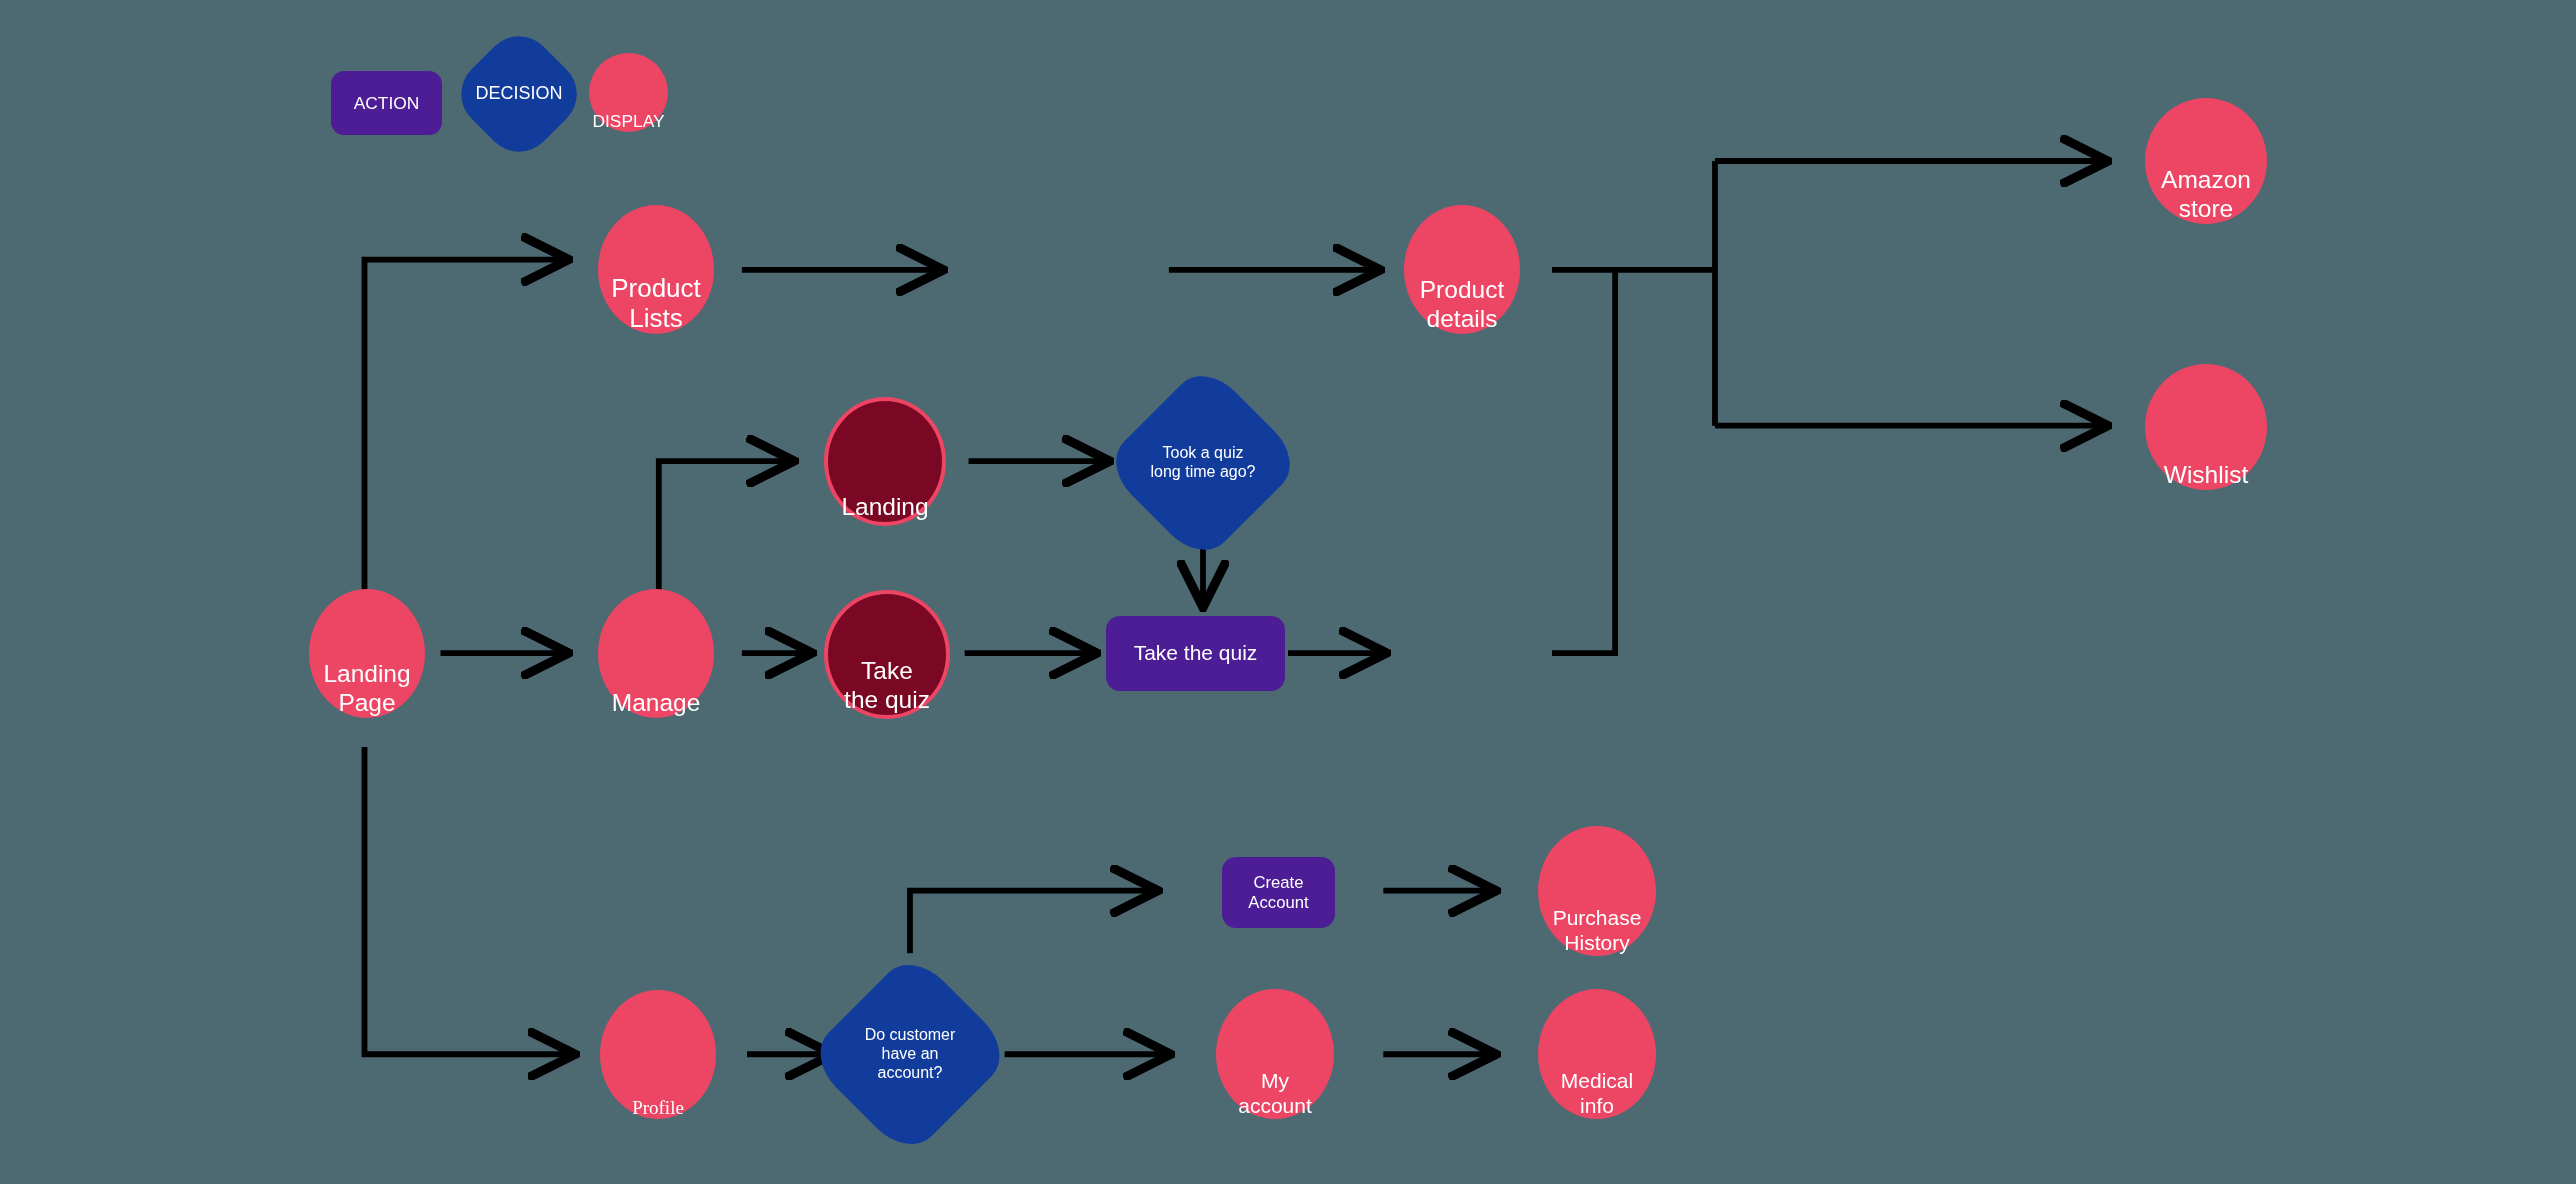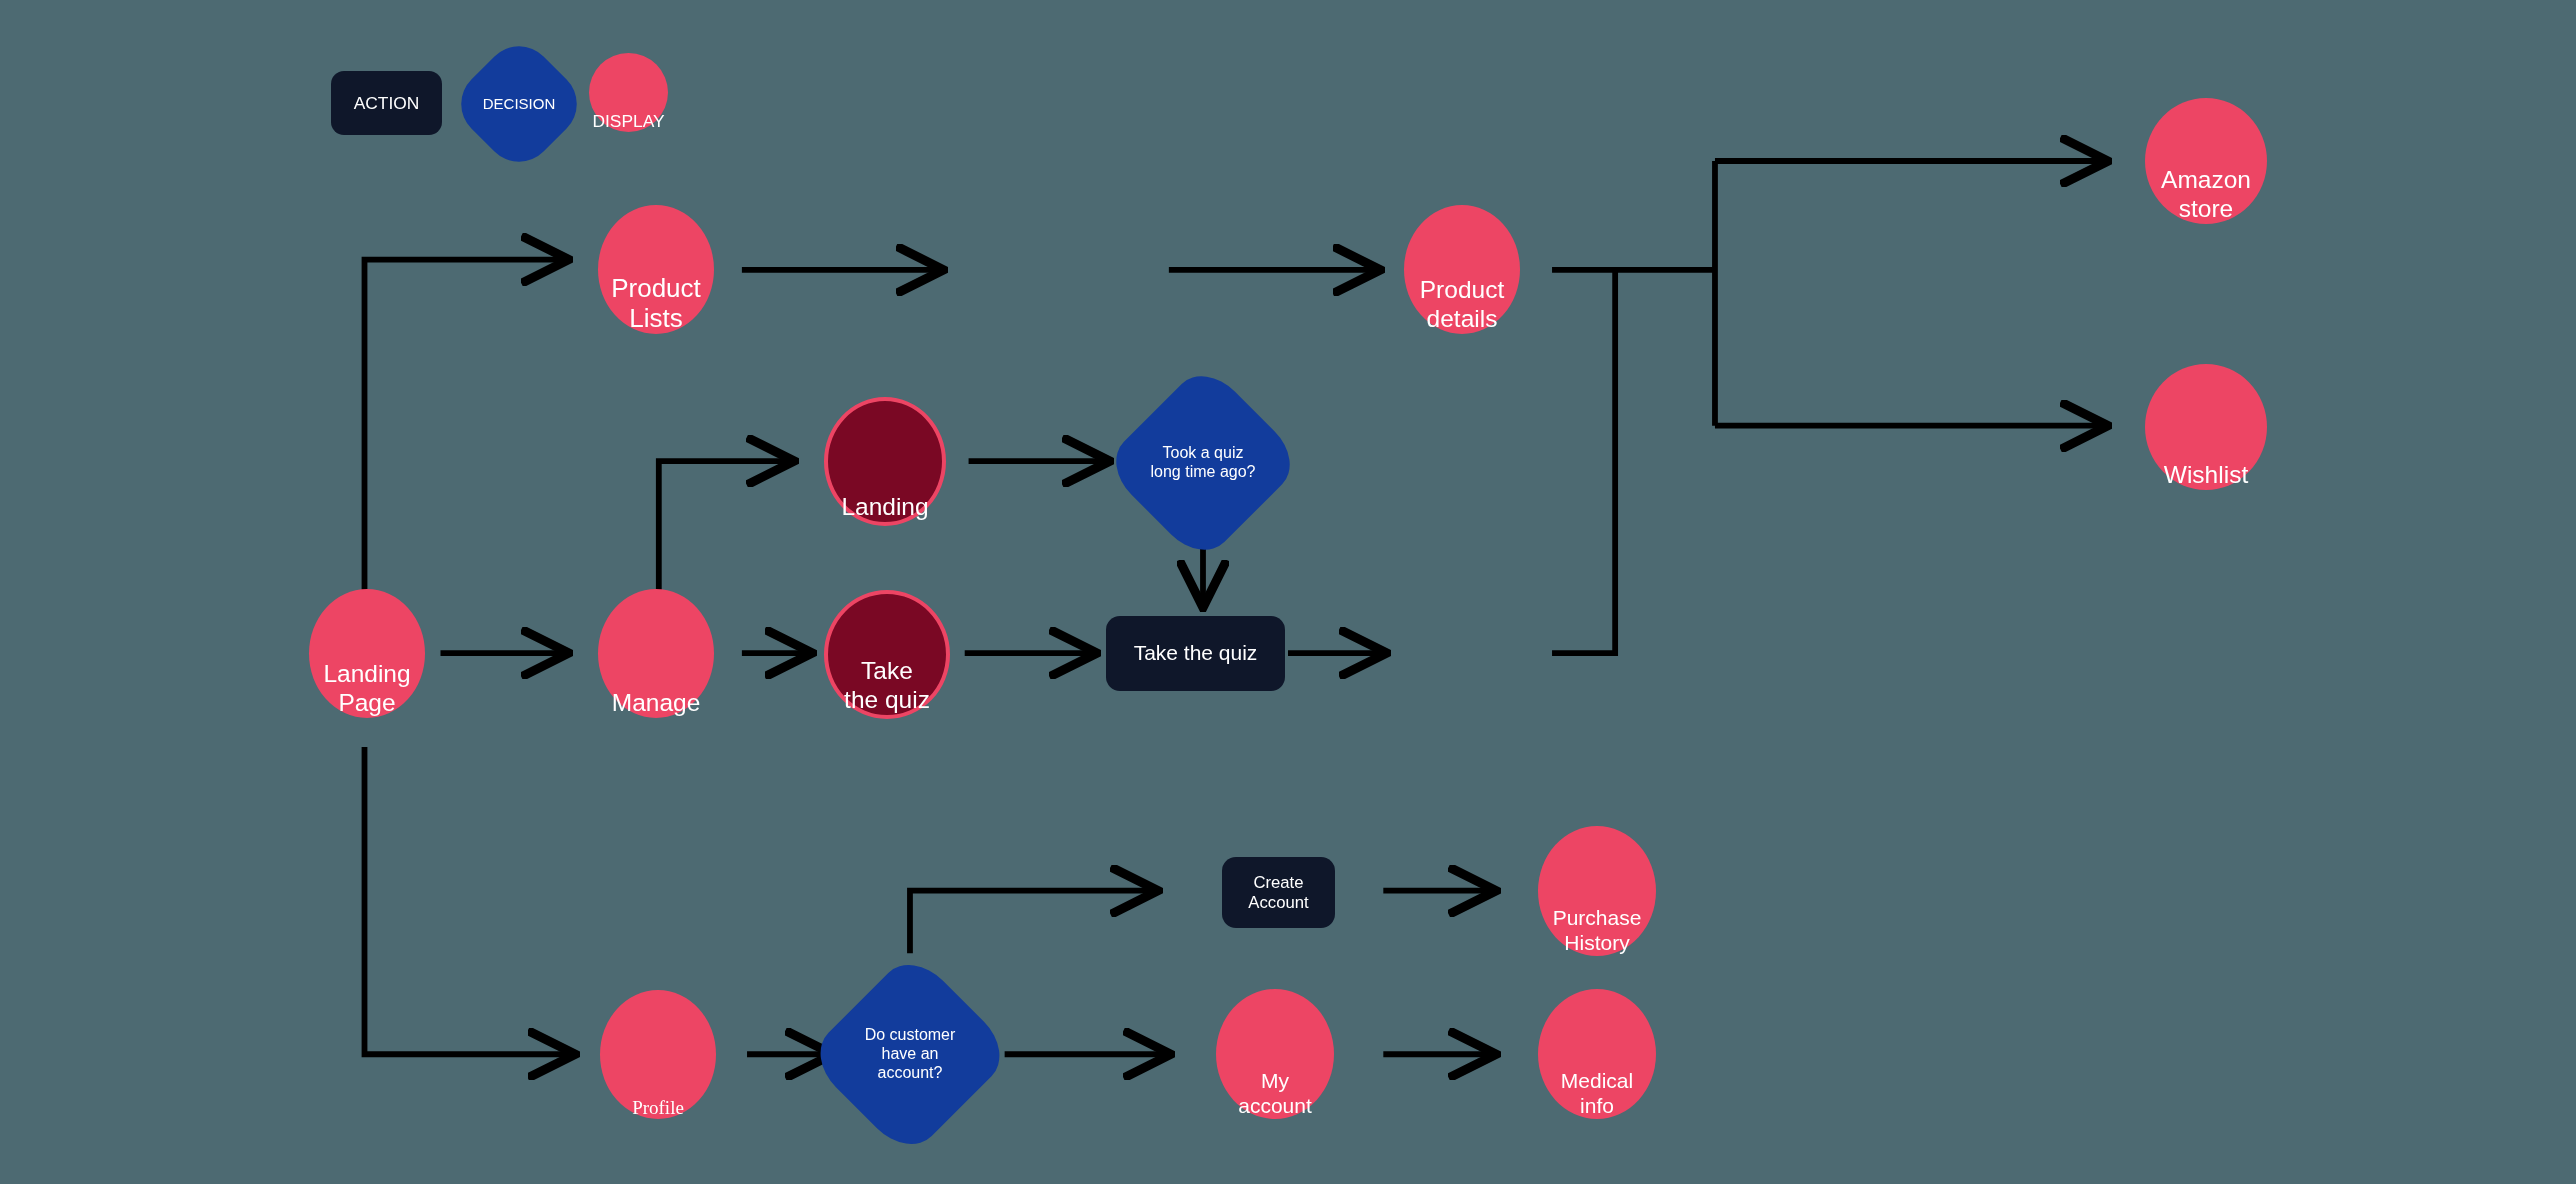--- a/index.html
+++ b/index.html
@@ -39,21 +39,21 @@
     z-index: 2;
   }
   
   .display {
     background: #ed4564;
     border-radius: 50%;
     align-items: flex-end;
   }
   
   .action {
-    background: #0f172a;
+    background: #4c1d95;
     border-radius: 14px;
   }
   
   .decision {
     background: transparent;
   }
   .decision .dshape {
     position: absolute;
     left: 0; top: 0; right: 0; bottom: 0;
     background: #123c9c;
@@ -140,21 +140,21 @@
       <path d="M 2148,1637 L 2320,1637" marker-end="url(#arw)"></path>
     </g>
   </svg>
 
   <div class="node action" style="left:331px; top:71px; width:58px; height:0px;"></div>
 
   <div class="node action" style="left:331px; top:71px; width:111px; height:64px; font-size:17.4px; border-radius:13px;">
     <span>ACTION</span>
   </div>
 
-  <div class="node legend-decision" style="left:468px; top:53px; width:102px; height:102px; font-size:15px;">
+  <div class="node legend-decision" style="left:468px; top:43px; width:102px; height:102px; font-size:18px;">
     <span class="dshape"></span>
     <span class="dlabel">DECISION</span>
   </div>
 
   <div class="node display" style="left:589px; top:53px; width:79px; height:79px; font-size:17.4px;">
     <span>DISPLAY</span>
   </div>
 
   <div class="node display" style="left:598px; top:205px; width:116px; height:129px; font-size:26px;">
     <span>Product

